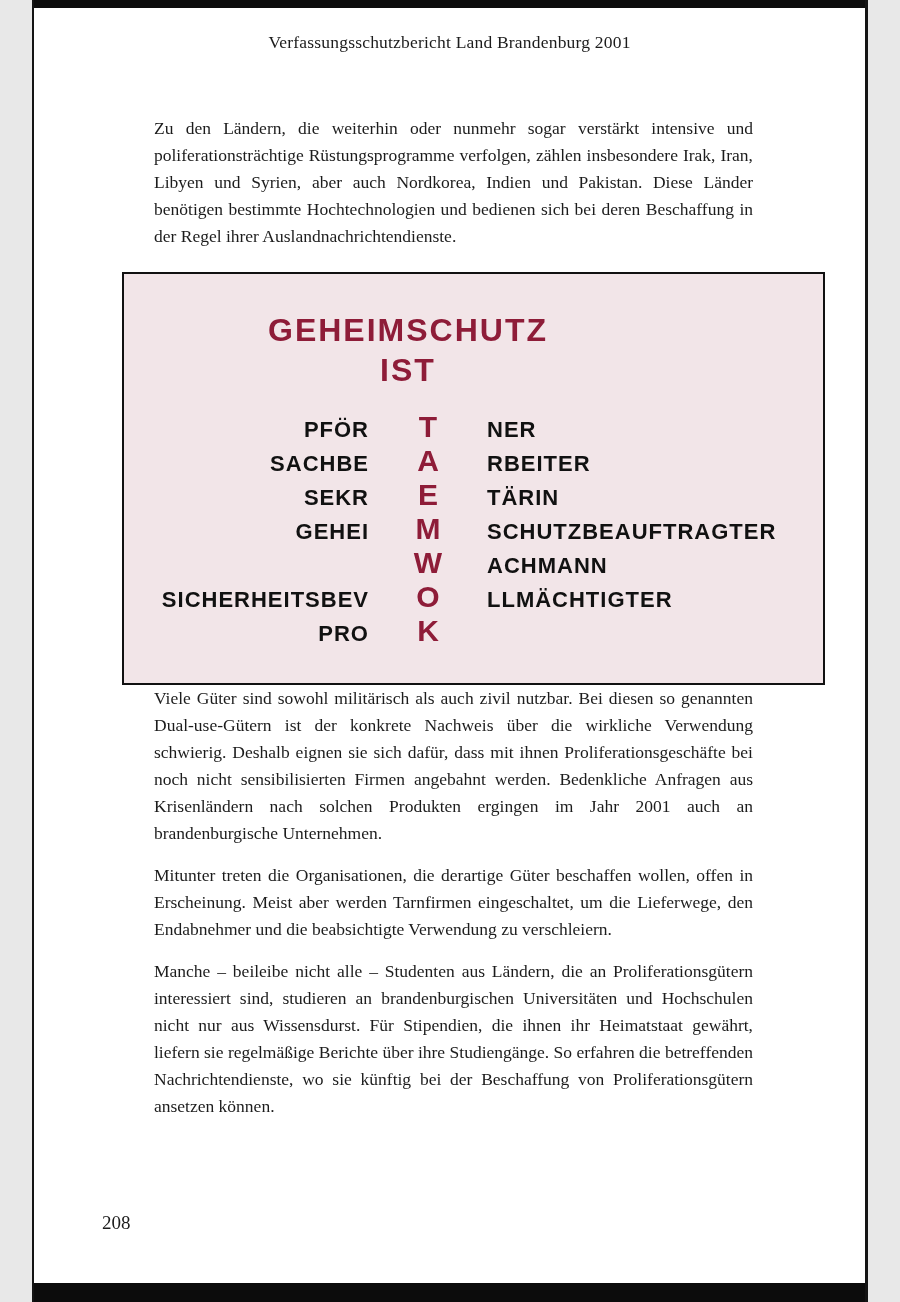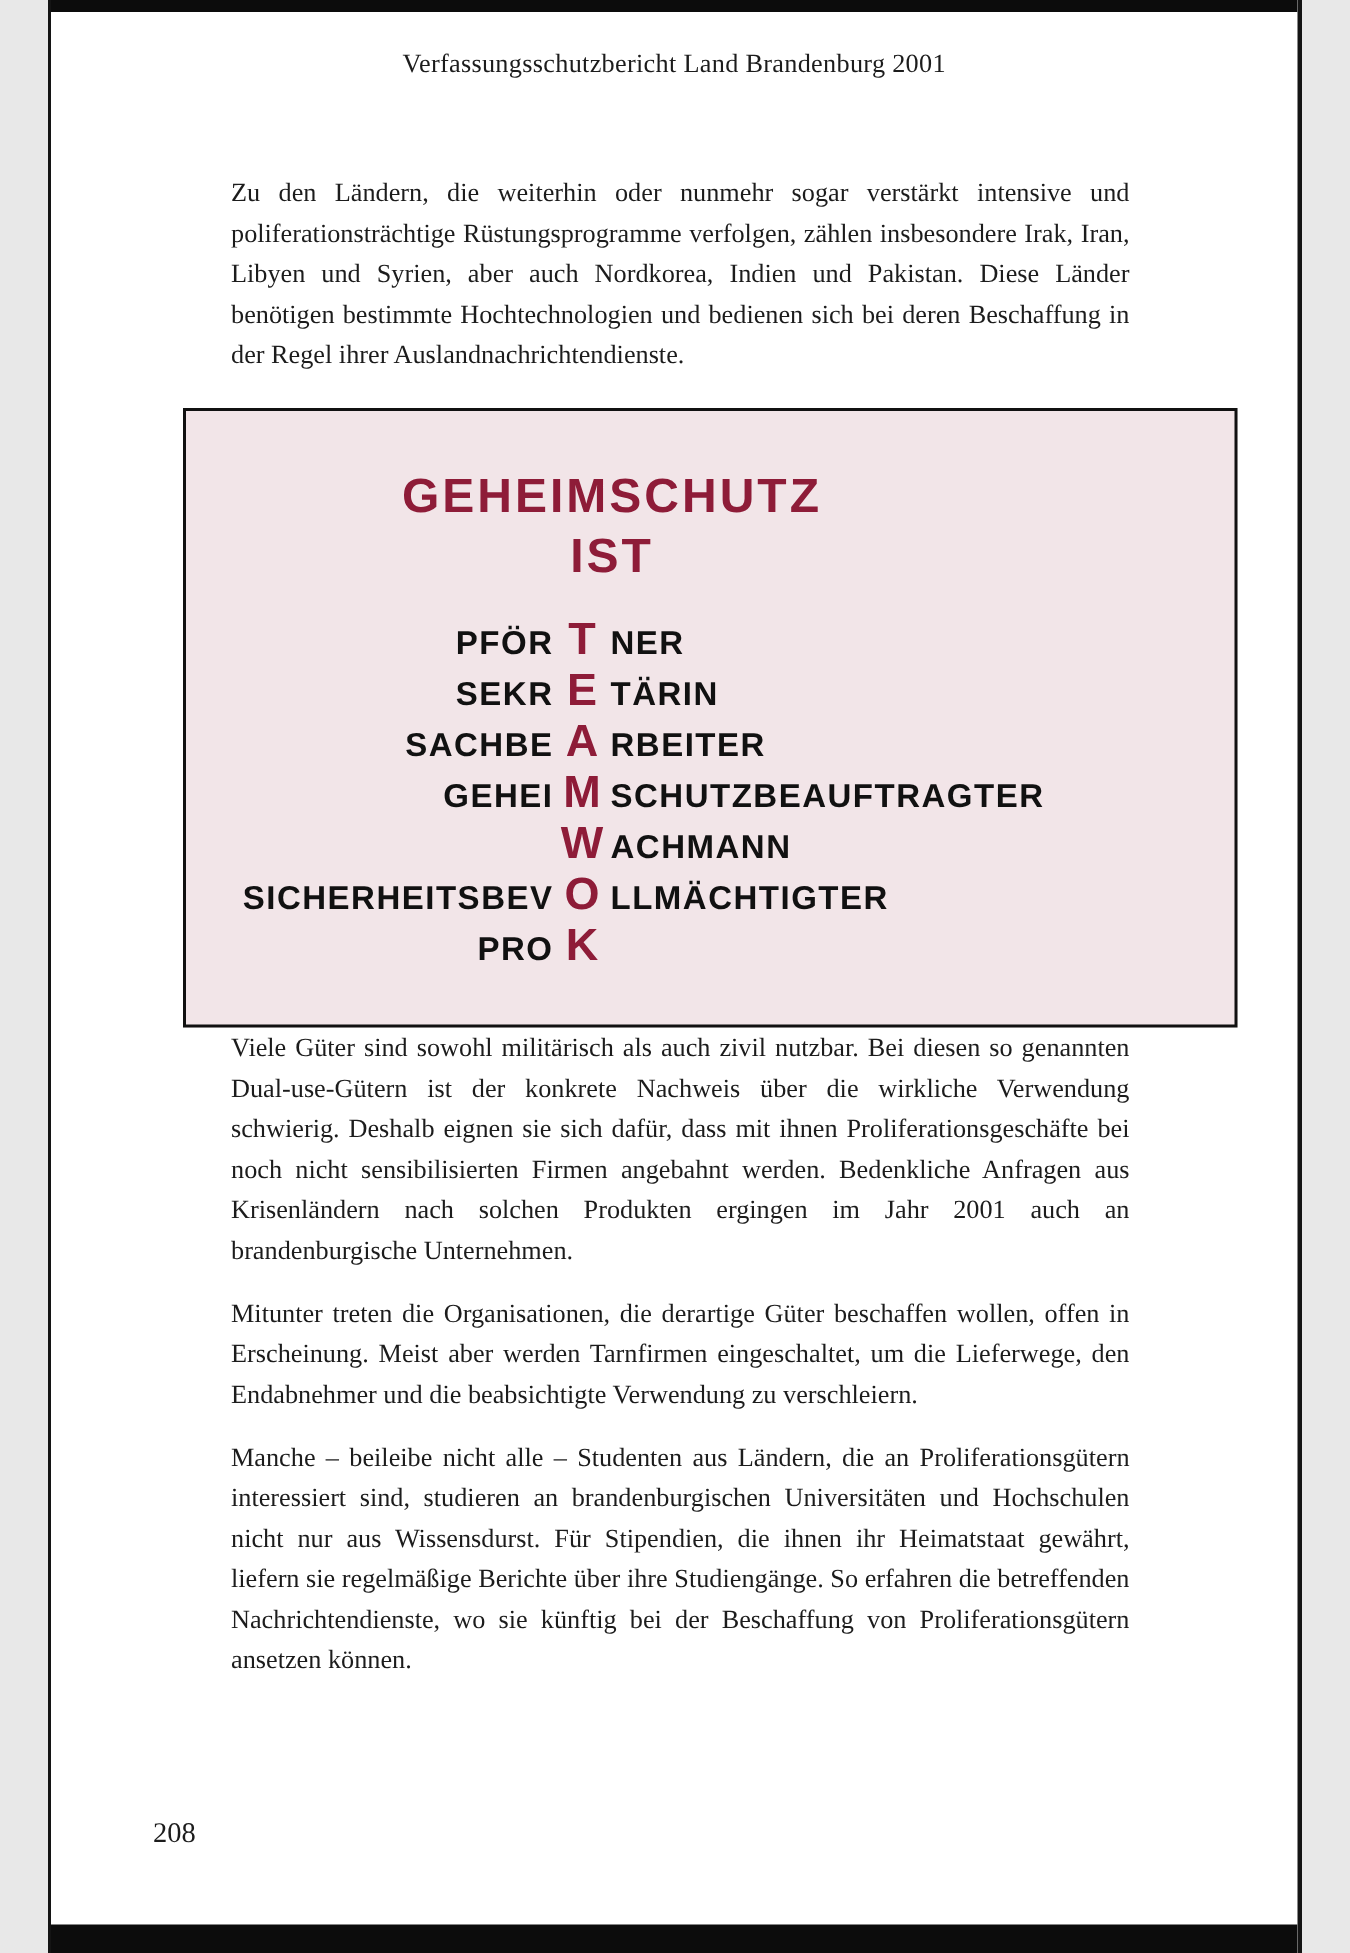--- a/index.html
+++ b/index.html
@@ -69,20 +69,21 @@
   }
   .acrostic {
     margin-top: 20px;
   }
   .acr-row {
     display: grid;
     grid-template-columns: 245px 38px 1fr;
     align-items: baseline;
     height: 34px;
     white-space: nowrap;
+    gap: 40px;
   }
   .acr-pre {
     text-align: right;
     font-size: 22px;
     letter-spacing: 1px;
     color: #111;
   }
   .acr-letter {
     text-align: center;
     font-size: 30px;
@@ -121,28 +122,28 @@
     <div class="box-title">GEHEIMSCHUTZ</div>
     <div class="box-title">IST</div>
 
     <div class="acrostic">
       <div class="acr-row">
         <span class="acr-pre">PFÖR</span>
         <span class="acr-letter">T</span>
         <span class="acr-suf">NER</span>
       </div>
       <div class="acr-row">
+        <span class="acr-pre">SACHBE</span>
+        <span class="acr-letter">A</span>
+        <span class="acr-suf">RBEITER</span>
+      </div>
+      <div class="acr-row">
         <span class="acr-pre">SEKR</span>
         <span class="acr-letter">E</span>
         <span class="acr-suf">TÄRIN</span>
-      </div>
-      <div class="acr-row">
-        <span class="acr-pre">SACHBE</span>
-        <span class="acr-letter">A</span>
-        <span class="acr-suf">RBEITER</span>
       </div>
       <div class="acr-row">
         <span class="acr-pre">GEHEI</span>
         <span class="acr-letter">M</span>
         <span class="acr-suf">SCHUTZBEAUFTRAGTER</span>
       </div>
       <div class="acr-row">
         <span class="acr-pre"></span>
         <span class="acr-letter">W</span>
         <span class="acr-suf">ACHMANN</span>

